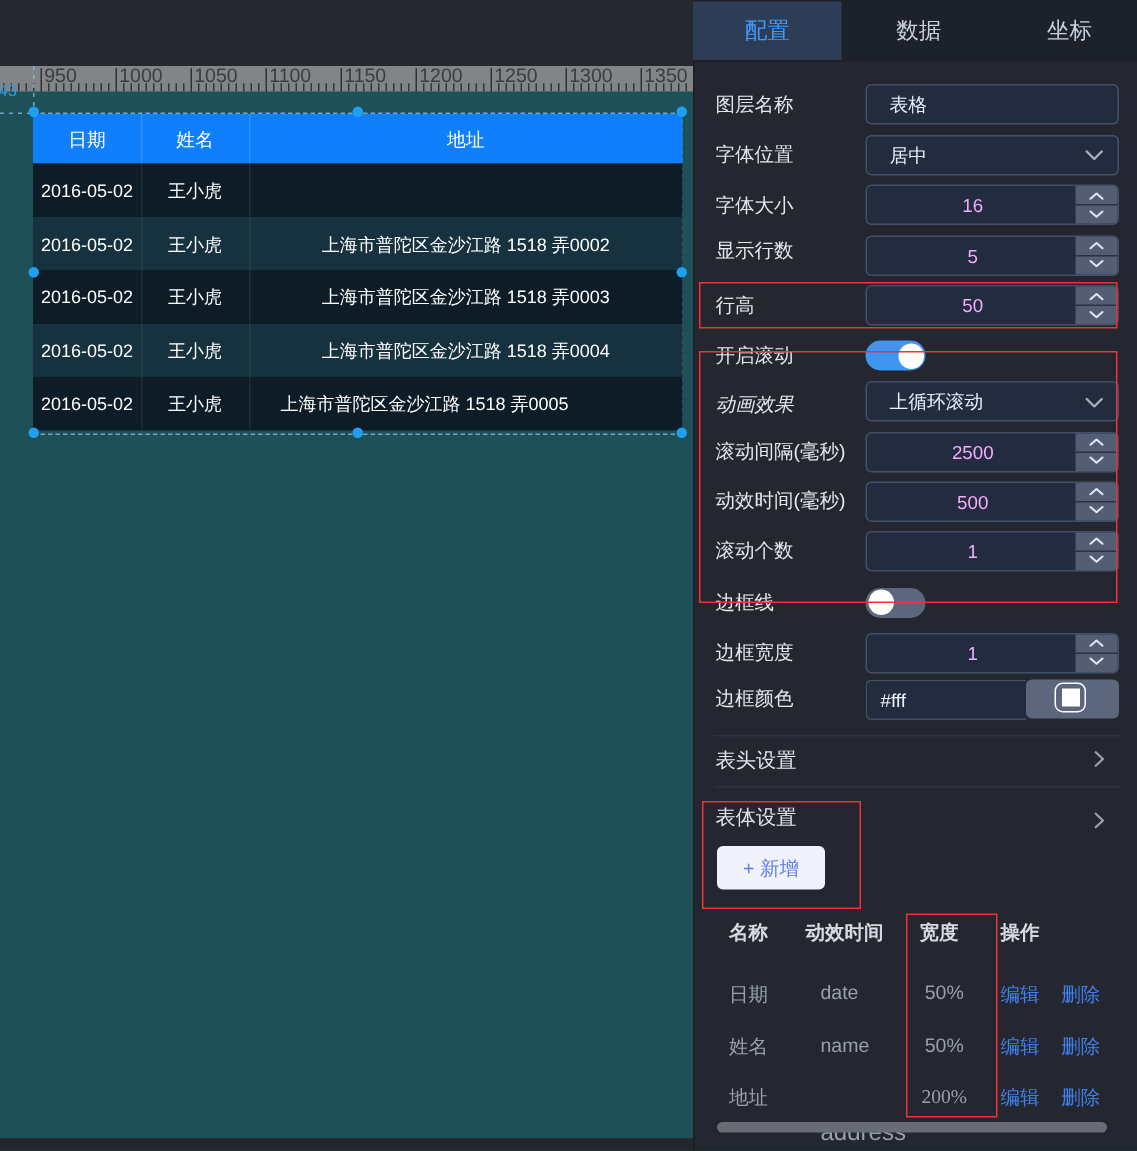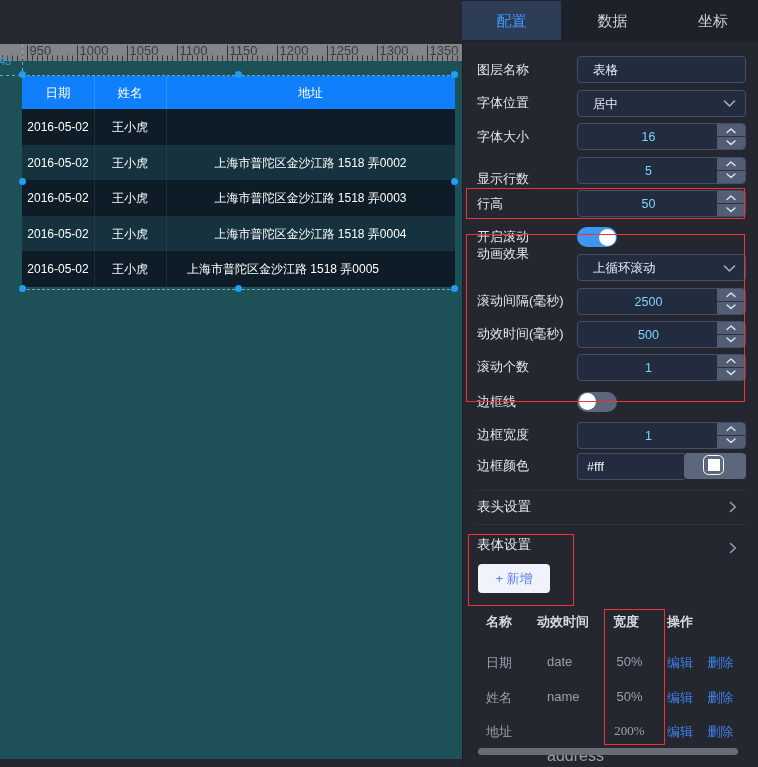--- a/index.html
+++ b/index.html
@@ -11,21 +11,21 @@
 #bstrip{left:0;top:759px;width:462px;height:8px;background:#24262d;}
 #panel{left:463px;top:0;width:295px;height:767px;background:#24272f;}
 #tabbar{left:463px;top:0;width:295px;height:40.5px;background:#1d212a;}
 .tab{position:absolute;top:1px;height:39px;line-height:39px;text-align:center;
  font-size:15px;color:#ccd1d9;}
 .lbl{position:absolute;left:477px;color:#e2e6ed;font-size:13px;line-height:14px;}
 .inp{position:absolute;left:577px;width:169px;height:27px;background:#232b3e;
  border:1px solid #44506a;border-radius:4px;box-sizing:border-box;}
 .inp .t{position:absolute;left:15px;top:0;height:25px;line-height:26px;font-size:12.5px;color:#e8eefb;}
 .inp .c{position:absolute;left:0;top:0;width:141px;height:25px;line-height:26px;font-size:12.5px;
- color:#7dd3fc;text-align:center;}
+ color:#f0abfc;text-align:center;}
 .spin{position:absolute;right:0;top:0;width:28px;height:25px;background:#535d74;
  border-radius:0 3px 3px 0;}
 .spin svg{position:absolute;left:9px;}
 .spindiv{position:absolute;right:0;top:12px;width:28px;height:1px;background:#2a3145;}
 .selarrow{position:absolute;right:9px;top:9.5px;}
 .tog{position:absolute;width:40px;height:20px;border-radius:10px;}
 .tog .k{position:absolute;top:1.5px;width:17px;height:17px;border-radius:50%;background:#fff;}
 .redbox{position:absolute;border:1.5px solid #ef3232;box-sizing:border-box;}
 .hdl{position:absolute;width:7px;height:7px;border-radius:50%;background:#1e9ff2;}
 .cell{position:absolute;color:#fff;}
@@ -218,21 +218,21 @@
     <div class="spin">
       <svg width="10" height="6" viewBox="0 0 10 6" style="top:3.5px;">
         <path d="M1 4.5 L5 1 L9 4.5" stroke="#dfe6f2" stroke-width="1.4" fill="none" stroke-linecap="round" stroke-linejoin="round"></path>
       </svg>
       <svg width="10" height="6" viewBox="0 0 10 6" style="top:15.5px;">
         <path d="M1 1 L5 4.5 L9 1" stroke="#dfe6f2" stroke-width="1.4" fill="none" stroke-linecap="round" stroke-linejoin="round"></path>
       </svg>
     </div>
     <div class="spindiv"></div>
   </div>
-<div class="lbl" style="top:172px;">显示行数</div>
+<div class="lbl" style="top:160px;">显示行数</div>
 <div class="inp" style="top:156.5px;">
     <div class="c">5</div>
     <div class="spin">
       <svg width="10" height="6" viewBox="0 0 10 6" style="top:3.5px;">
         <path d="M1 4.5 L5 1 L9 4.5" stroke="#dfe6f2" stroke-width="1.4" fill="none" stroke-linecap="round" stroke-linejoin="round"></path>
       </svg>
       <svg width="10" height="6" viewBox="0 0 10 6" style="top:15.5px;">
         <path d="M1 1 L5 4.5 L9 1" stroke="#dfe6f2" stroke-width="1.4" fill="none" stroke-linecap="round" stroke-linejoin="round"></path>
       </svg>
     </div>
@@ -248,21 +248,21 @@
       <svg width="10" height="6" viewBox="0 0 10 6" style="top:15.5px;">
         <path d="M1 1 L5 4.5 L9 1" stroke="#dfe6f2" stroke-width="1.4" fill="none" stroke-linecap="round" stroke-linejoin="round"></path>
       </svg>
     </div>
     <div class="spindiv"></div>
   </div>
 <div class="lbl" style="top:230px;font-family:Liberation Serif, serif;">开启滚动</div>
 <div class="tog" style="left:577px;top:227px;background:#3e96f0;">
     <div class="k" style="left:21.5px;"></div>
   </div>
-<div class="lbl" style="top:247px;">动画效果</div>
+<div class="lbl" style="top:263px;font-style:italic;">动画效果</div>
 <div class="inp" style="top:254px;">
     <div class="t">上循环滚动</div>
     <svg class="selarrow" width="13" height="8" viewBox="0 0 13 8">
       <path d="M1.5 1 L6.5 6 L11.5 1" stroke="#a6aebd" stroke-width="1.6" fill="none" stroke-linecap="round" stroke-linejoin="round"></path>
     </svg>
   </div>
 <div class="lbl" style="top:294px;">滚动间隔(毫秒)</div>
 <div class="inp" style="top:287.5px;">
     <div class="c">2500</div>
     <div class="spin">

